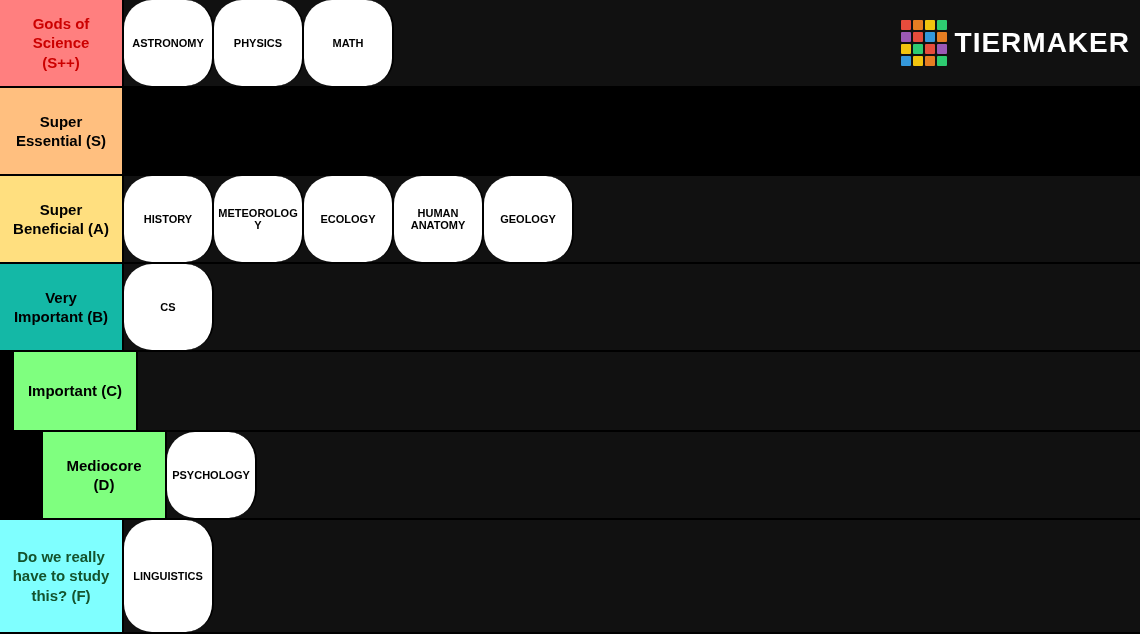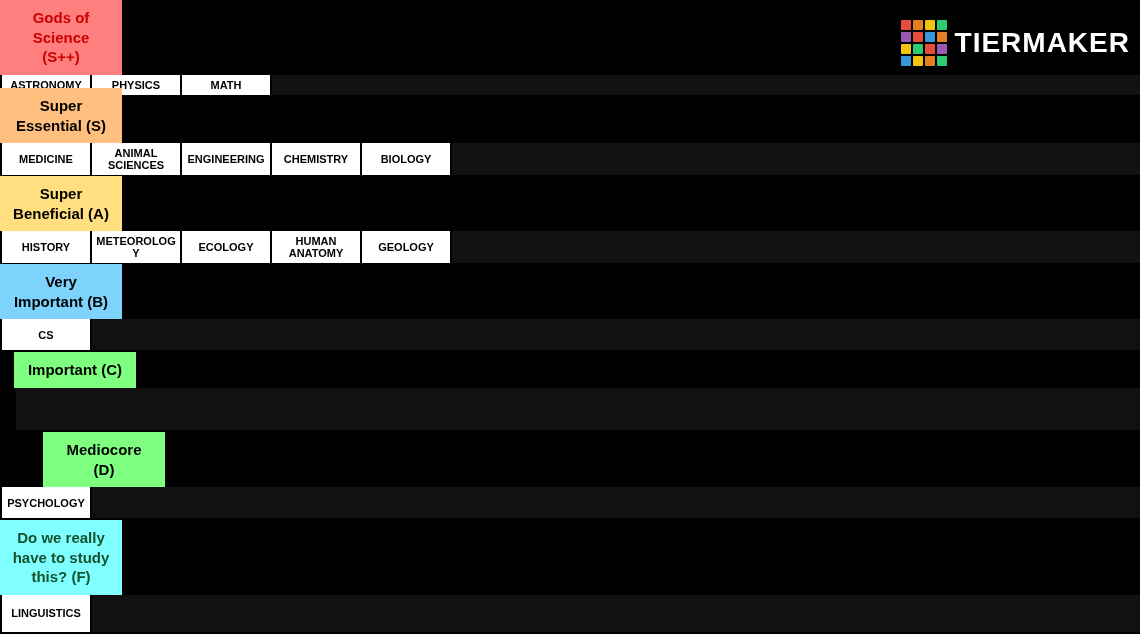--- a/index.html
+++ b/index.html
@@ -18,21 +18,21 @@
       position: relative;
     }
     
     .tier-list {
       display: flex;
       flex-direction: column;
       flex: 1;
     }
     .tier-row {
       display: flex;
-      flex-direction: column;
+      flex-direction: row;
       border-bottom: 2px solid #000;
       min-height: 80px;
     }
     .tier-label {
       width: 122px;
       min-width: 122px;
       display: flex;
       align-items: center;
       justify-content: center;
       text-align: center;
@@ -56,20 +56,21 @@
       display: flex;
       align-items: center;
       justify-content: center;
       text-align: center;
       font-size: 11px;
       font-weight: bold;
       text-transform: uppercase;
       padding: 4px 2px;
       border-right: 2px solid #000;
       word-break: break-word;
+      border-radius: 28px;
     }
 
     
     .logo-area {
       position: absolute;
       top: 12px;
       right: 10px;
       display: flex;
       align-items: center;
       gap: 8px;
@@ -130,41 +131,34 @@
 (S++)</div>
         <div class="tier-items">
           <div class="tier-item">ASTRONOMY</div>
           <div class="tier-item">PHYSICS</div>
           <div class="tier-item">MATH</div>
         </div>
       </div>
       <div class="tier-row" style="min-height: 88px; height: 88px;">
         <div class="tier-label" style="background: rgb(255, 191, 127); color: rgb(0, 0, 0); white-space: pre-line;">Super
 Essential (S)</div>
-        <div class="tier-items">
-          <div class="tier-item">MEDICINE</div>
-          <div class="tier-item">ANIMAL SCIENCES</div>
-          <div class="tier-item">ENGINEERING</div>
-          <div class="tier-item">CHEMISTRY</div>
-          <div class="tier-item">BIOLOGY</div>
-        </div>
       </div>
       <div class="tier-row" style="min-height: 88px; height: 88px;">
         <div class="tier-label" style="background: rgb(255, 223, 127); color: rgb(0, 0, 0); white-space: pre-line;">Super
 Beneficial (A)</div>
         <div class="tier-items">
           <div class="tier-item">HISTORY</div>
           <div class="tier-item">METEOROLOGY</div>
           <div class="tier-item">ECOLOGY</div>
           <div class="tier-item">HUMAN ANATOMY</div>
           <div class="tier-item">GEOLOGY</div>
         </div>
       </div>
       <div class="tier-row" style="min-height: 88px; height: 88px;">
-        <div class="tier-label" style="background: #7dd3fc; color: rgb(0, 0, 0); white-space: pre-line;">Very
+        <div class="tier-label" style="background: #14b8a6; color: rgb(0, 0, 0); white-space: pre-line;">Very
 Important (B)</div>
         <div class="tier-items">
           <div class="tier-item">CS</div>
         </div>
       </div>
       <div class="tier-row" style="min-height: 80px; height: 80px; padding-left: 14px;">
         <div class="tier-label" style="background: rgb(127, 255, 127); color: rgb(0, 0, 0); white-space: pre-line;">Important (C)</div>
         <div class="tier-items"></div>
       </div>
       <div class="tier-row" style="min-height: 88px; height: 88px;">

